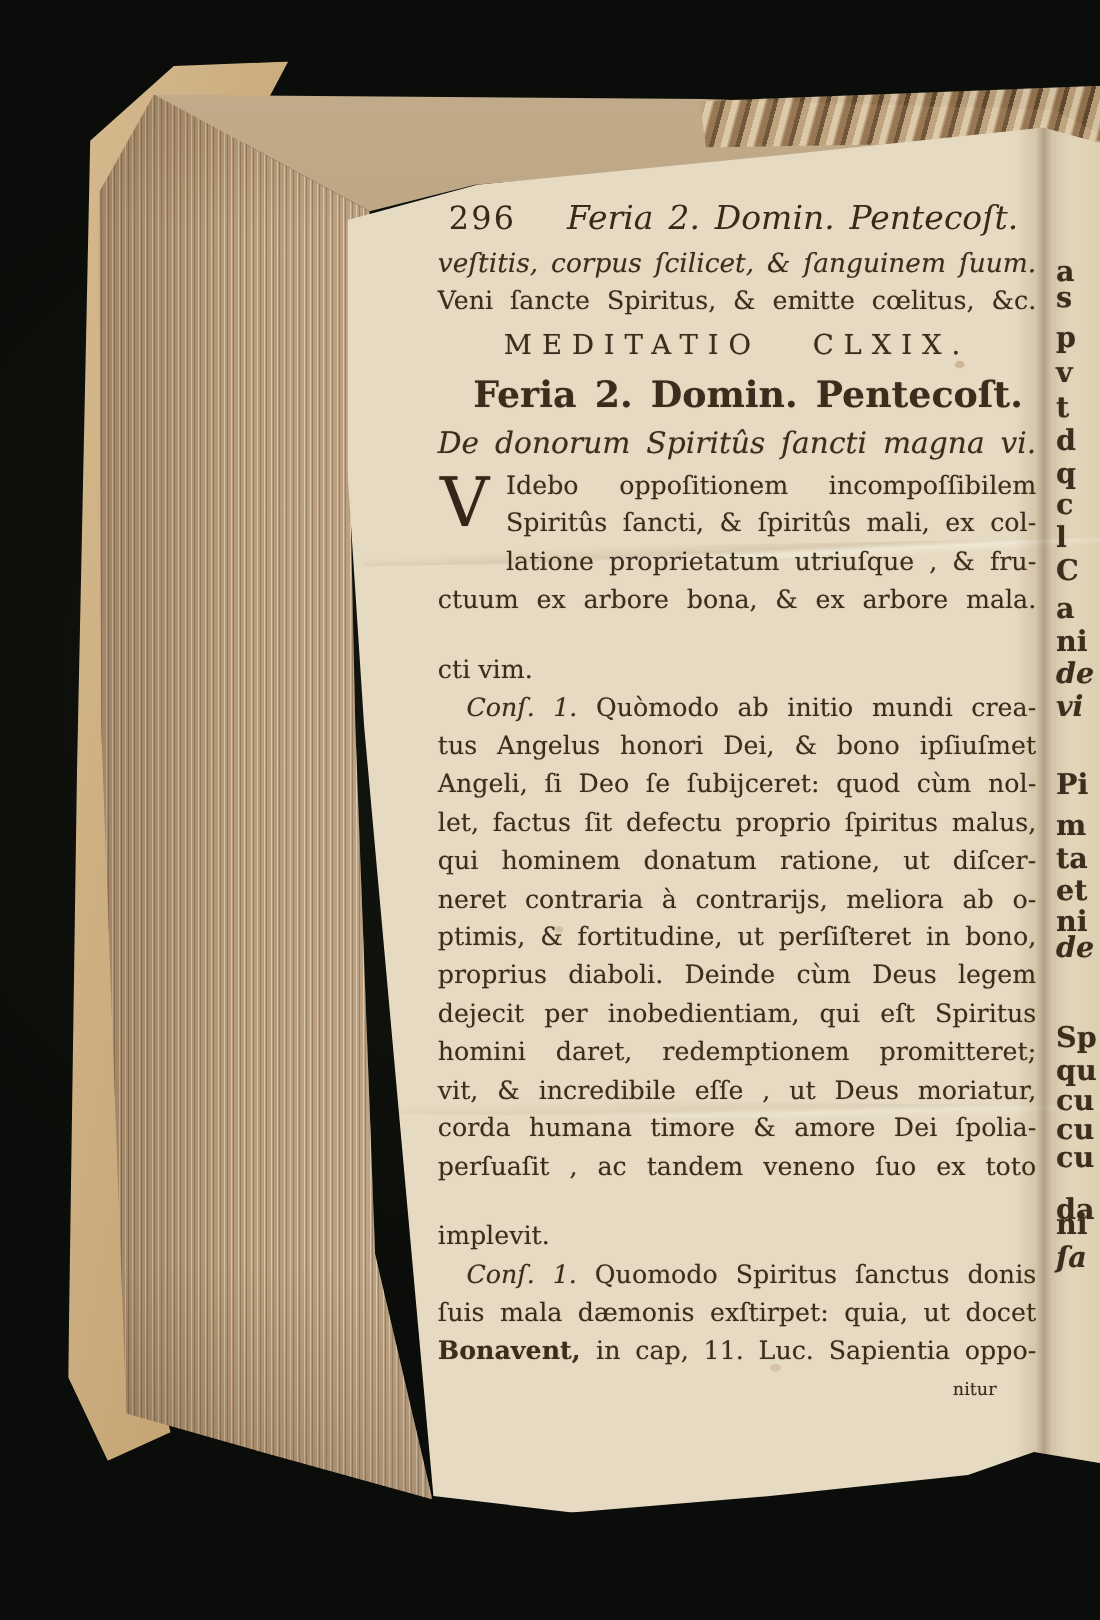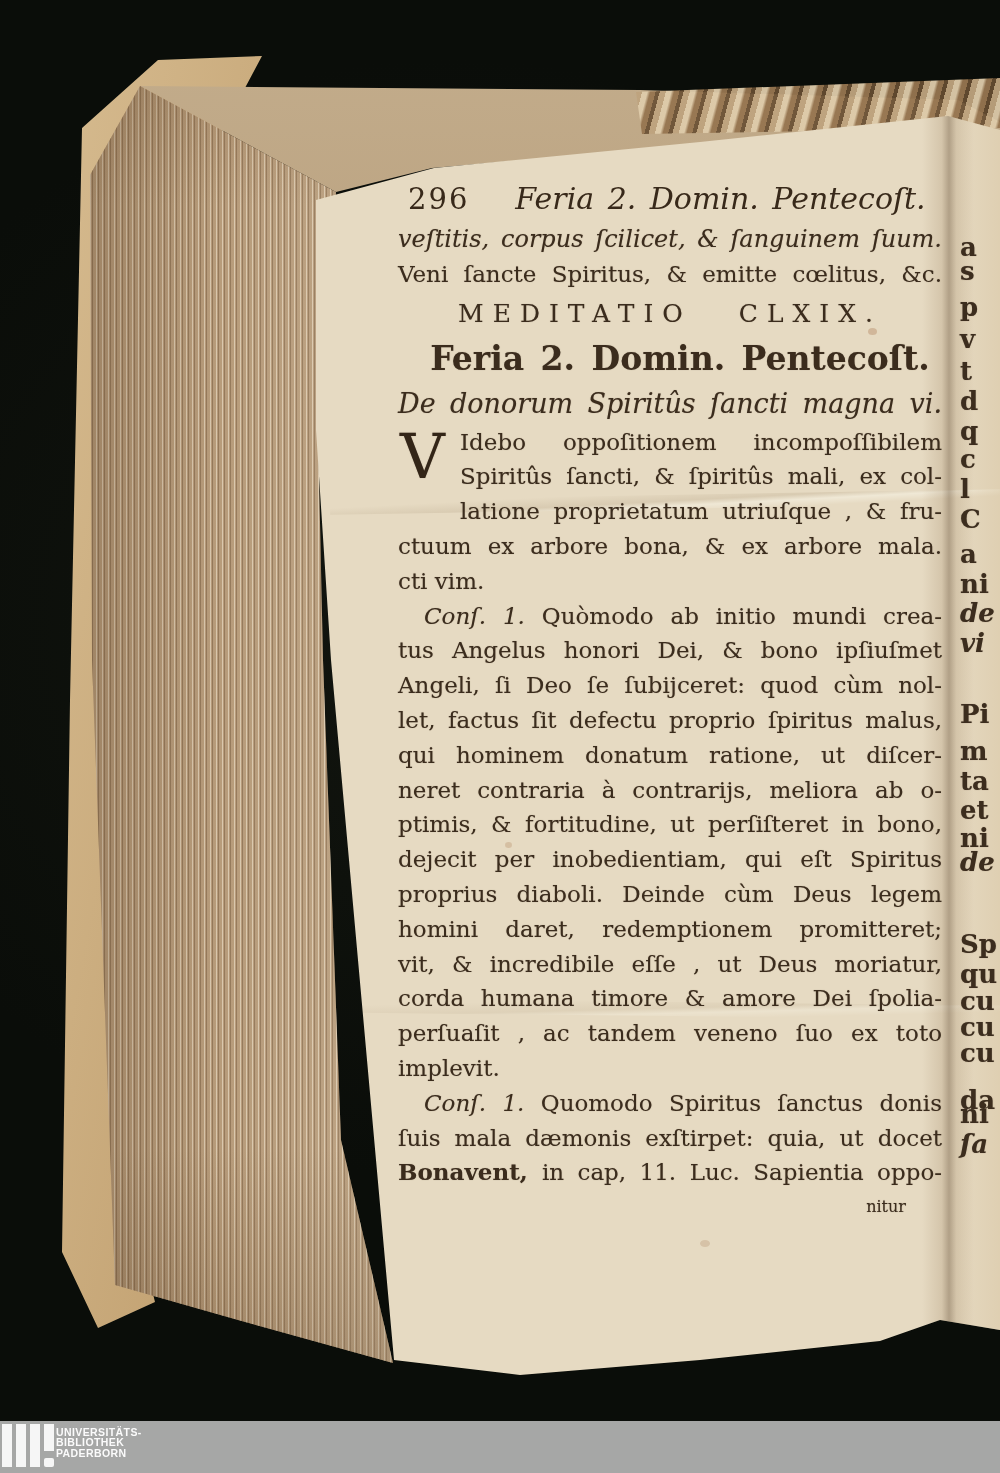--- a/index.html
+++ b/index.html
@@ -98,21 +98,21 @@
   .line{
     height:34.8px;line-height:34.8px;font-size:23px;
     text-align:justify;text-align-last:justify;
     text-shadow:0 0 1px rgba(59,44,29,.35);
   }
   .l-it{font-size:24px;}
   .l-it .s-i{font-style:italic;}
   .l-caps{height:43px;line-height:43px;font-size:25px;letter-spacing:9px;word-spacing:30px;text-align:center;text-align-last:center;}
   .l-head{height:47px;line-height:47px;font-size:33px;font-weight:bold;word-spacing:5px;text-align:center;text-align-last:center;padding-left:20px;box-sizing:border-box;}
   .l-tall{height:43px;line-height:43px;font-size:27px;}
-  .l-end{text-align-last:left;}
+  .l-end{text-align-last:left;margin-top:28px;}
   .l-ind{text-indent:26px;}
   .l-catch{text-align:right;text-align-last:right;padding-right:36px;box-sizing:border-box;font-size:16px;}
   .s-i{font-style:italic;}
   .s-b{font-weight:bold;}
   .dropcap{
     float:left;width:56px;height:66px;font-size:62px;line-height:56px;
     text-align:left;margin:4px 4px 0 2px;color:#33251712;color:#332517;
   }
 
   
@@ -203,44 +203,28 @@
         <div class="line"><span class="s-r">latione proprietatum utriuſque , &amp; fru-</span></div>
         <div class="line"><span class="s-r">ctuum ex arbore bona, &amp; ex arbore mala.</span></div>
         <div class="line l-end"><span class="s-r">cti vim.</span></div>
         <div class="line l-ind"><span class="s-i">Conſ. 1. </span><span class="s-r">Quòmodo ab initio mundi crea-</span></div>
         <div class="line"><span class="s-r">tus Angelus honori Dei, &amp; bono ipſiuſmet</span></div>
         <div class="line"><span class="s-r">Angeli, ſi Deo ſe ſubijceret: quod cùm nol-</span></div>
         <div class="line"><span class="s-r">let, factus ſit defectu proprio ſpiritus malus,</span></div>
         <div class="line"><span class="s-r">qui hominem donatum ratione, ut diſcer-</span></div>
         <div class="line"><span class="s-r">neret contraria à contrarijs, meliora ab o-</span></div>
         <div class="line"><span class="s-r">ptimis, &amp; fortitudine, ut perſiſteret in bono,</span></div>
+        <div class="line"><span class="s-r">proprius diaboli. Deinde cùm Deus legem</span></div>
         <div class="line"><span class="s-r">dejecit per inobedientiam, qui eſt Spiritus</span></div>
-        <div class="line"><span class="s-r">proprius diaboli. Deinde cùm Deus legem</span></div>
         <div class="line"><span class="s-r">homini daret, redemptionem promitteret;</span></div>
         <div class="line"><span class="s-r">vit, &amp; incredibile eſſe , ut Deus moriatur,</span></div>
         <div class="line"><span class="s-r">corda humana timore &amp; amore Dei ſpolia-</span></div>
         <div class="line"><span class="s-r">perſuaſit , ac tandem veneno ſuo ex toto</span></div>
         <div class="line l-end"><span class="s-r">implevit.</span></div>
         <div class="line l-ind"><span class="s-i">Conſ. 1. </span><span class="s-r">Quomodo Spiritus ſanctus donis</span></div>
         <div class="line"><span class="s-r">ſuis mala dæmonis exſtirpet: quia, ut docet</span></div>
         <div class="line"><span class="s-b">Bonavent, </span><span class="s-r">in cap, 11. Luc. Sapientia oppo-</span></div>
         <div class="line l-catch"><span class="s-r">nitur</span></div>
       </div>
   </div>
 
-  <div class="wband">
-    <div class="logo">
-      <div class="bar"></div>
-      <div class="bar"></div>
-      <div class="bar"></div>
-      <div class="excl">
-        <div class="stem"></div>
-        <div class="dot"></div>
-      </div>
-    </div>
-    <div class="wtext">
-      <div>UNIVERSITÄTS-</div>
-      <div>BIBLIOTHEK</div>
-      <div>PADERBORN</div>
-    </div>
-  </div>
 
 </div>
 
 </body></html>

